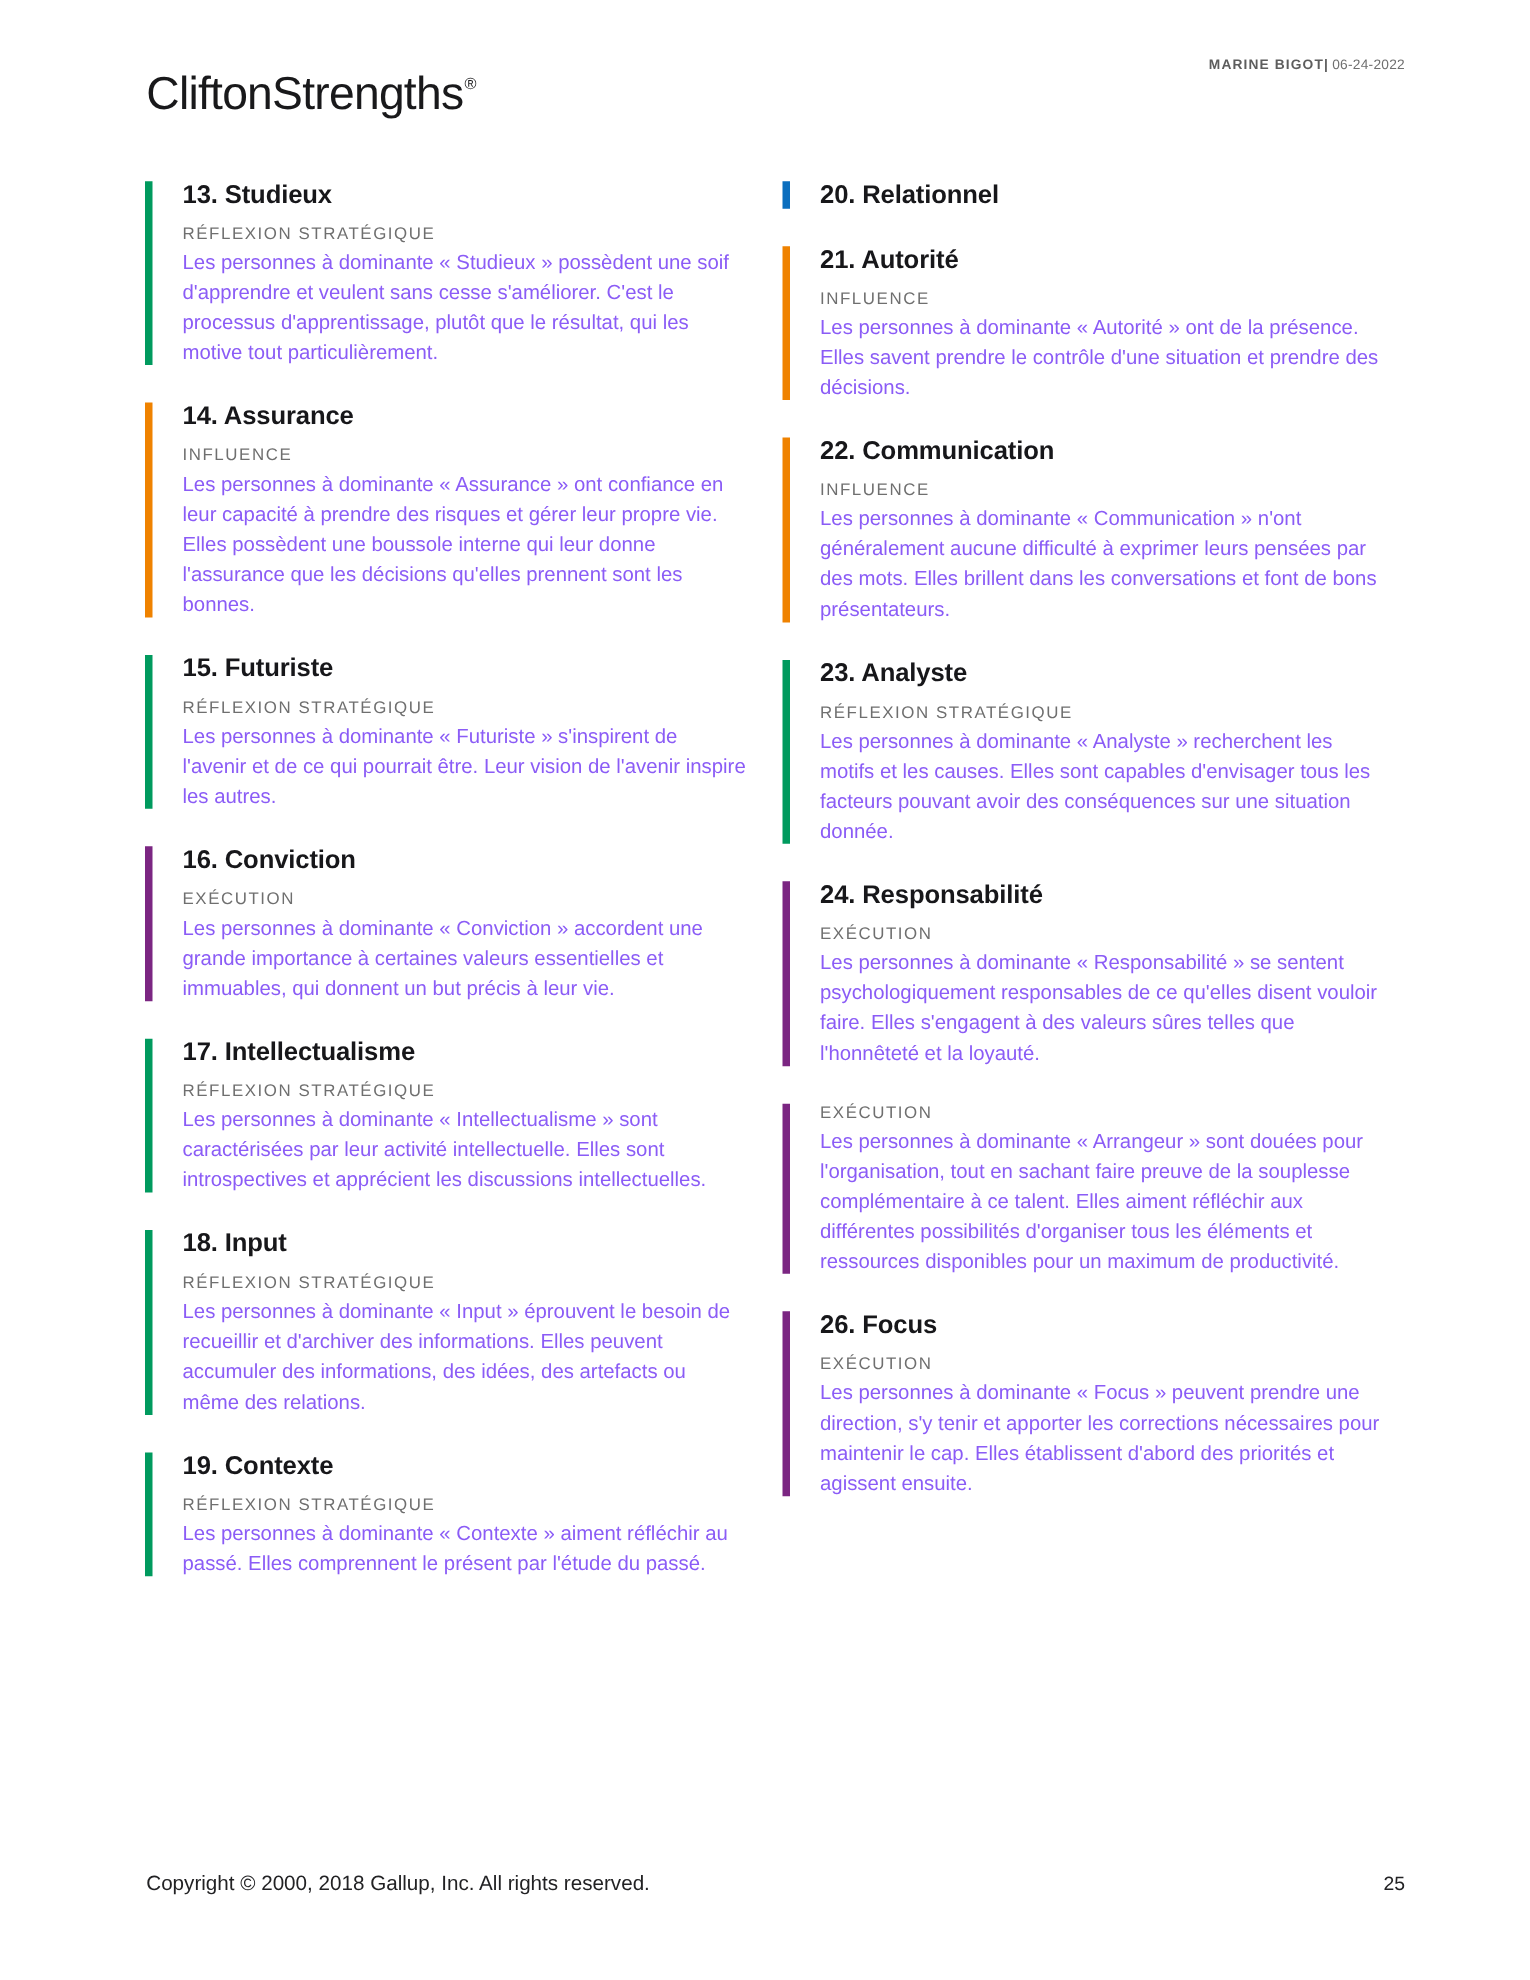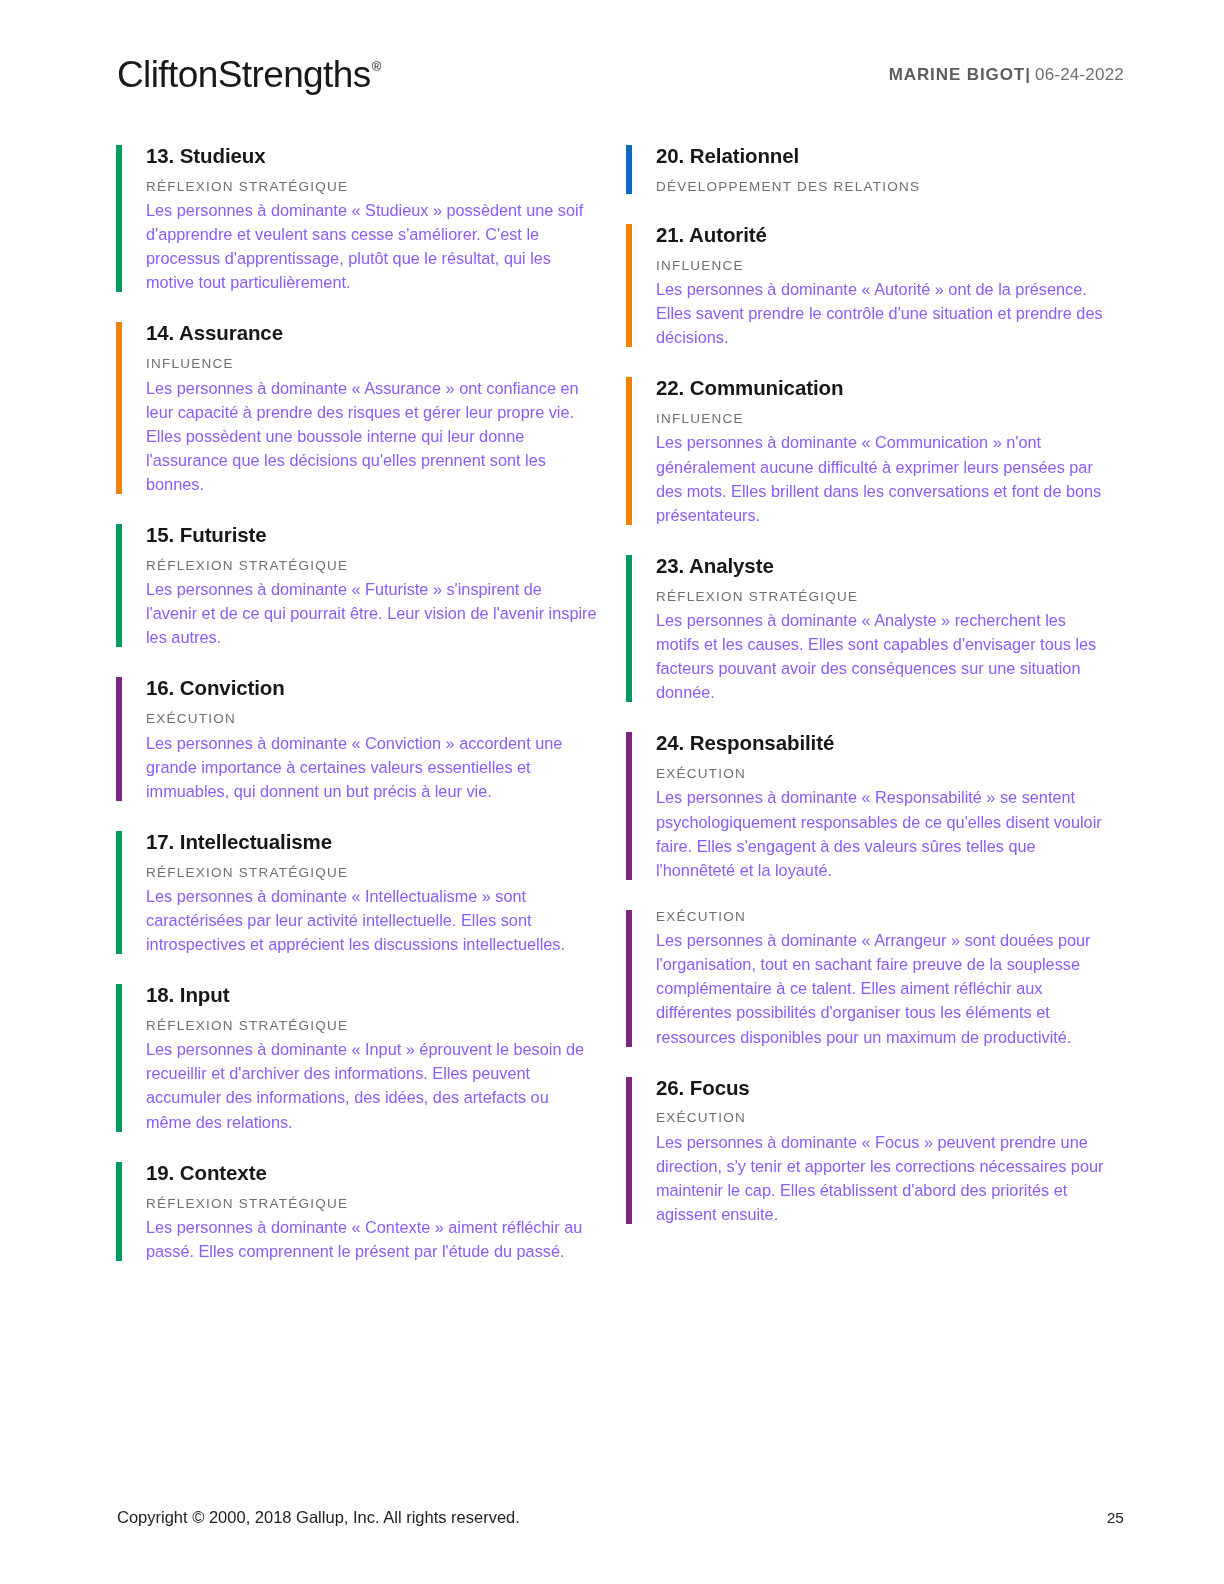--- a/index.html
+++ b/index.html
@@ -37,22 +37,22 @@
   }
   .brand-logo .reg {
     font-size: 13px;
     vertical-align: 16px;
     font-weight: 400;
     margin-left: 1px;
   }
   .header-meta {
     position: absolute;
     right: 0;
-    top: 21px;
-    font-size: 17px;
+    top: 2px;
+    font-size: 11px;
     color: #6b6b6b;
     white-space: nowrap;
     letter-spacing: 0.2px;
   }
   .header-meta .person {
     font-weight: 700;
     letter-spacing: 0.9px;
     color: #5d5d5d;
   }
   .header-meta .sep {
@@ -115,21 +115,21 @@
     line-height: 1.48;
     color: #8b5cf6;
     margin: 0;
   }
 
   
   .page-footer {
     position: absolute;
     left: 117px;
     right: 100px;
-    bottom: 54px;
+    bottom: 64px;
     height: 22px;
   }
   .copyright {
     position: absolute;
     left: 0;
     top: 0;
     font-size: 16.5px;
     color: #222224;
     white-space: nowrap;
   }
@@ -194,21 +194,20 @@
         <div class="theme-bar" style="background: rgb(0, 154, 94);"></div>
         <div class="theme-title">19. Contexte</div>
         <div class="theme-domain">RÉFLEXION STRATÉGIQUE</div>
         <p class="theme-desc">Les personnes à dominante « Contexte » aiment réfléchir au passé. Elles comprennent le présent par l'étude du passé.</p>
       </div>
     </div>
   <div class="column" id="col-right">
       <div class="theme-entry">
         <div class="theme-bar" style="background: rgb(11, 110, 190);"></div>
         <div class="theme-title">20. Relationnel</div>
-        <div class="theme-domain">DÉVELOPPEMENT DES RELATIONS</div>
       </div>
       <div class="theme-entry">
         <div class="theme-bar" style="background: rgb(239, 130, 0);"></div>
         <div class="theme-title">21. Autorité</div>
         <div class="theme-domain">INFLUENCE</div>
         <p class="theme-desc">Les personnes à dominante « Autorité » ont de la présence. Elles savent prendre le contrôle d'une situation et prendre des décisions.</p>
       </div>
       <div class="theme-entry">
         <div class="theme-bar" style="background: rgb(239, 130, 0);"></div>
         <div class="theme-title">22. Communication</div>

